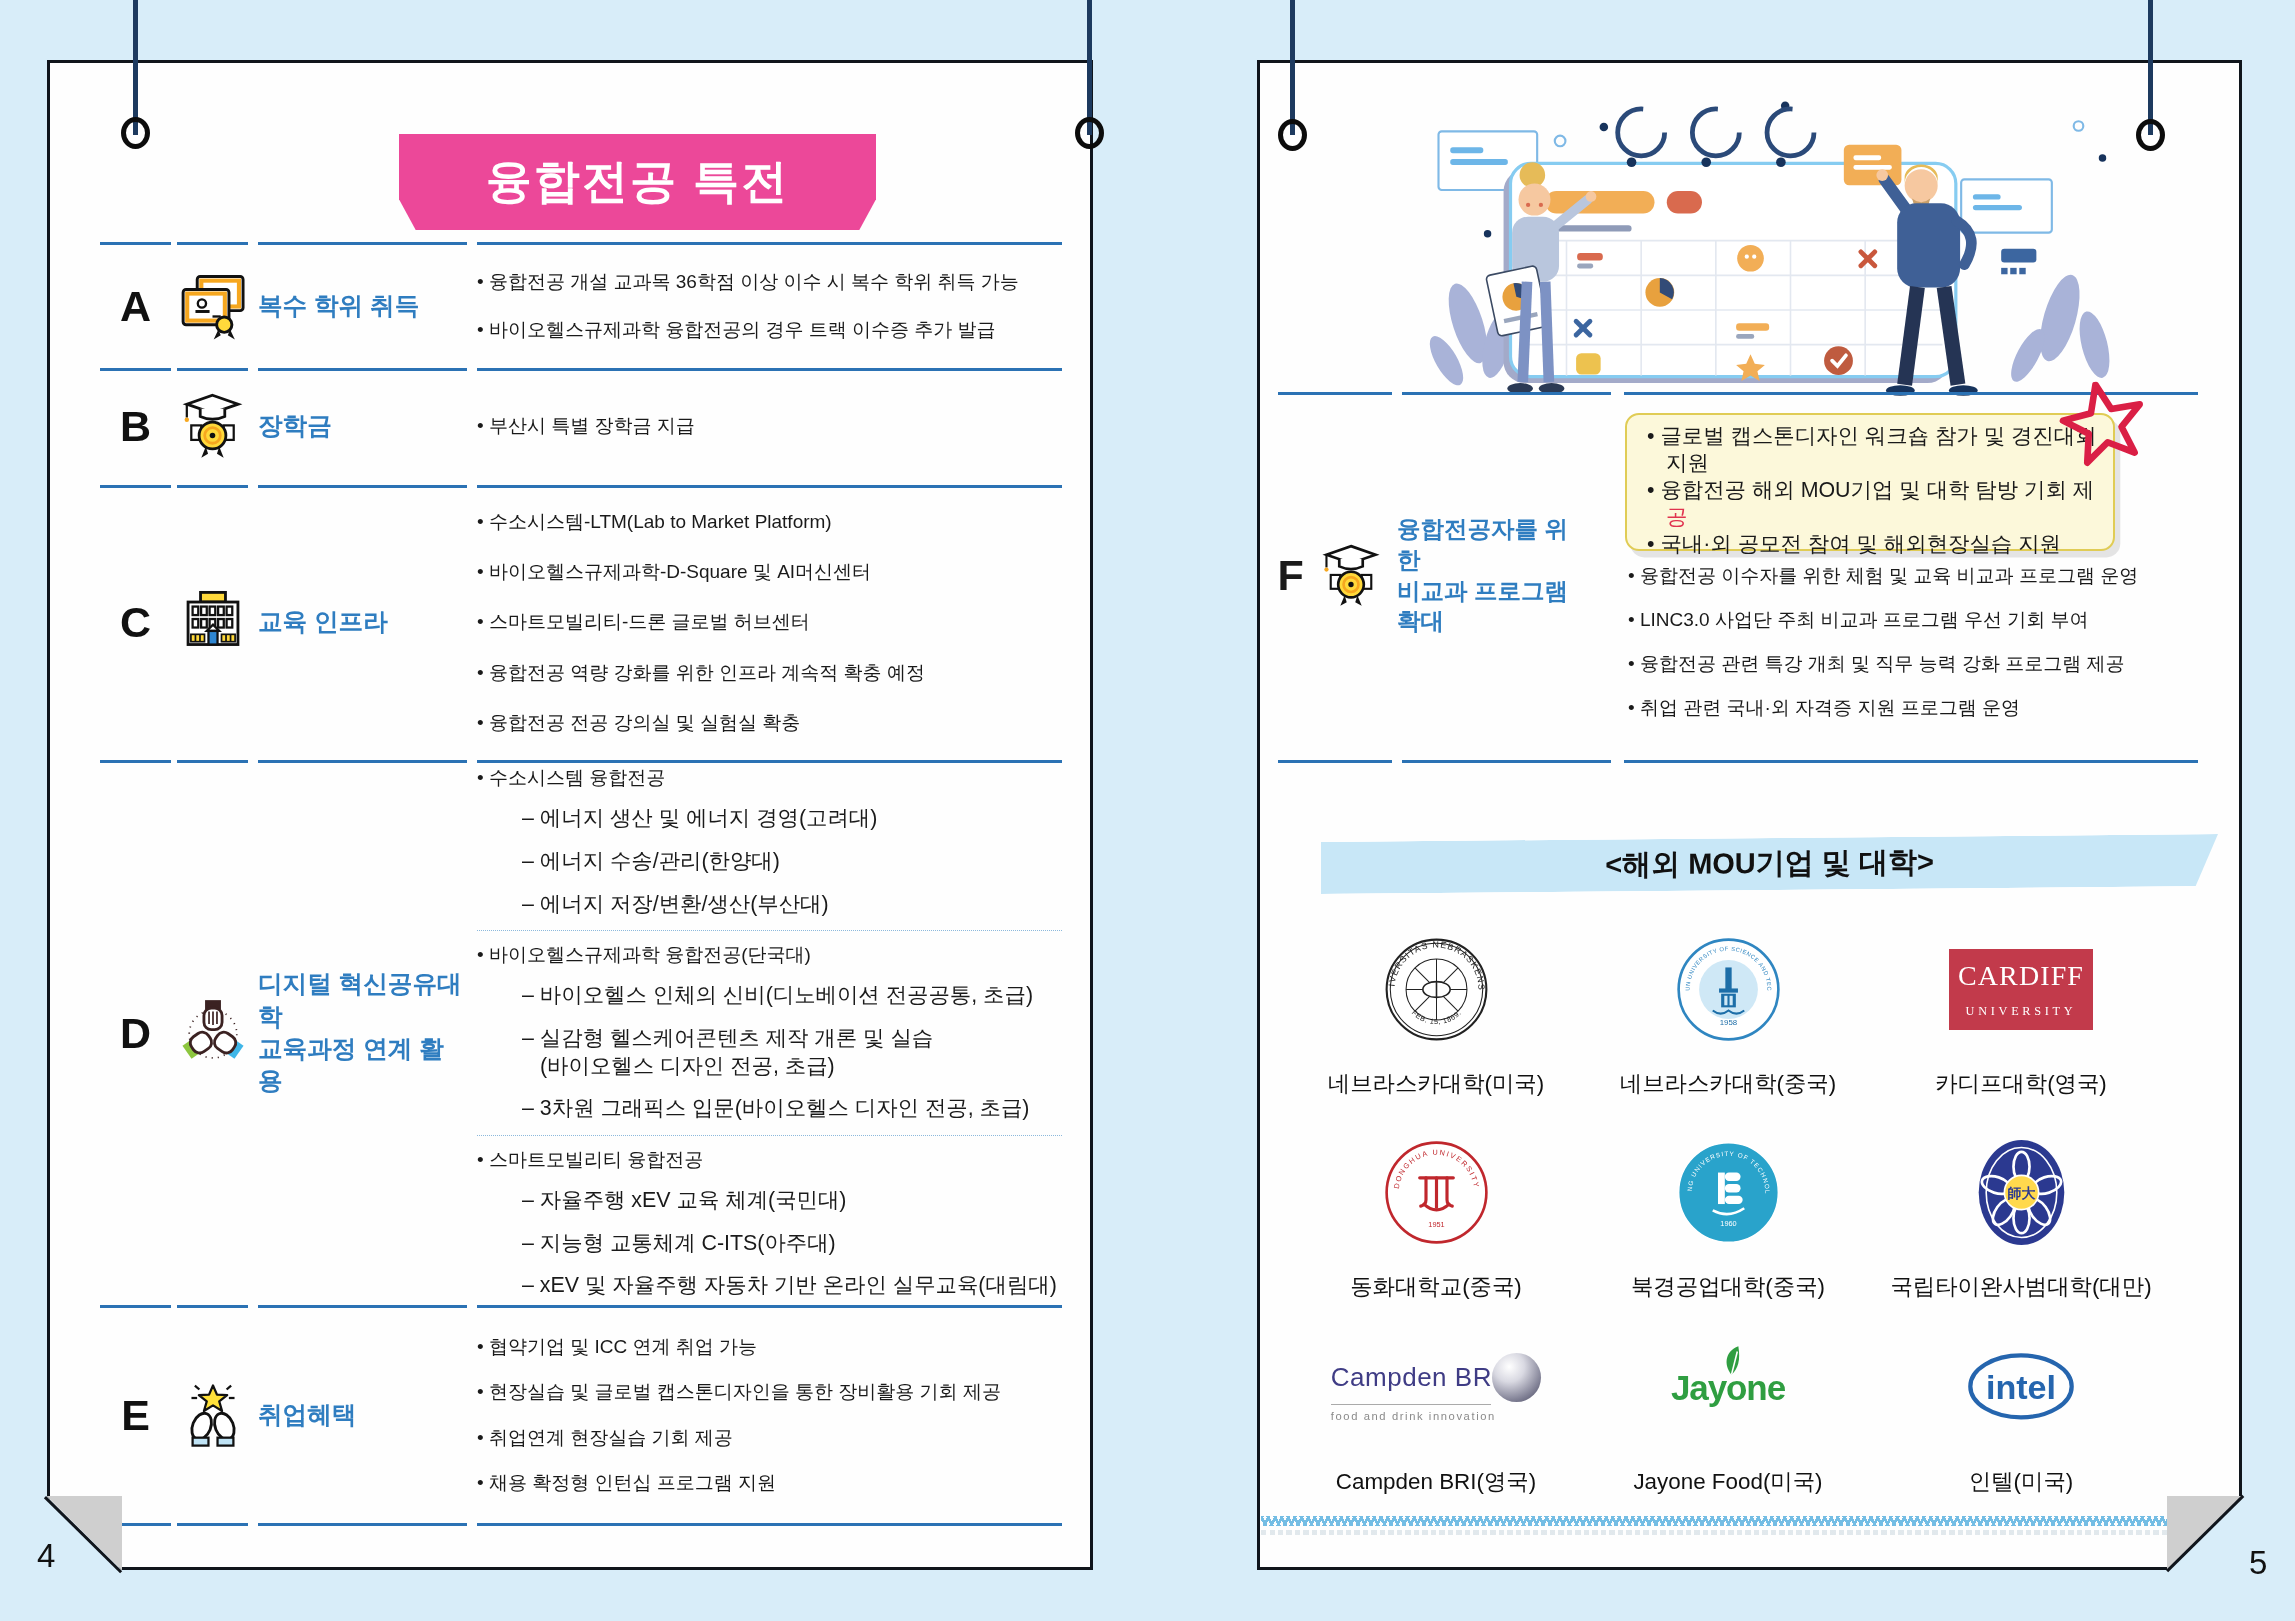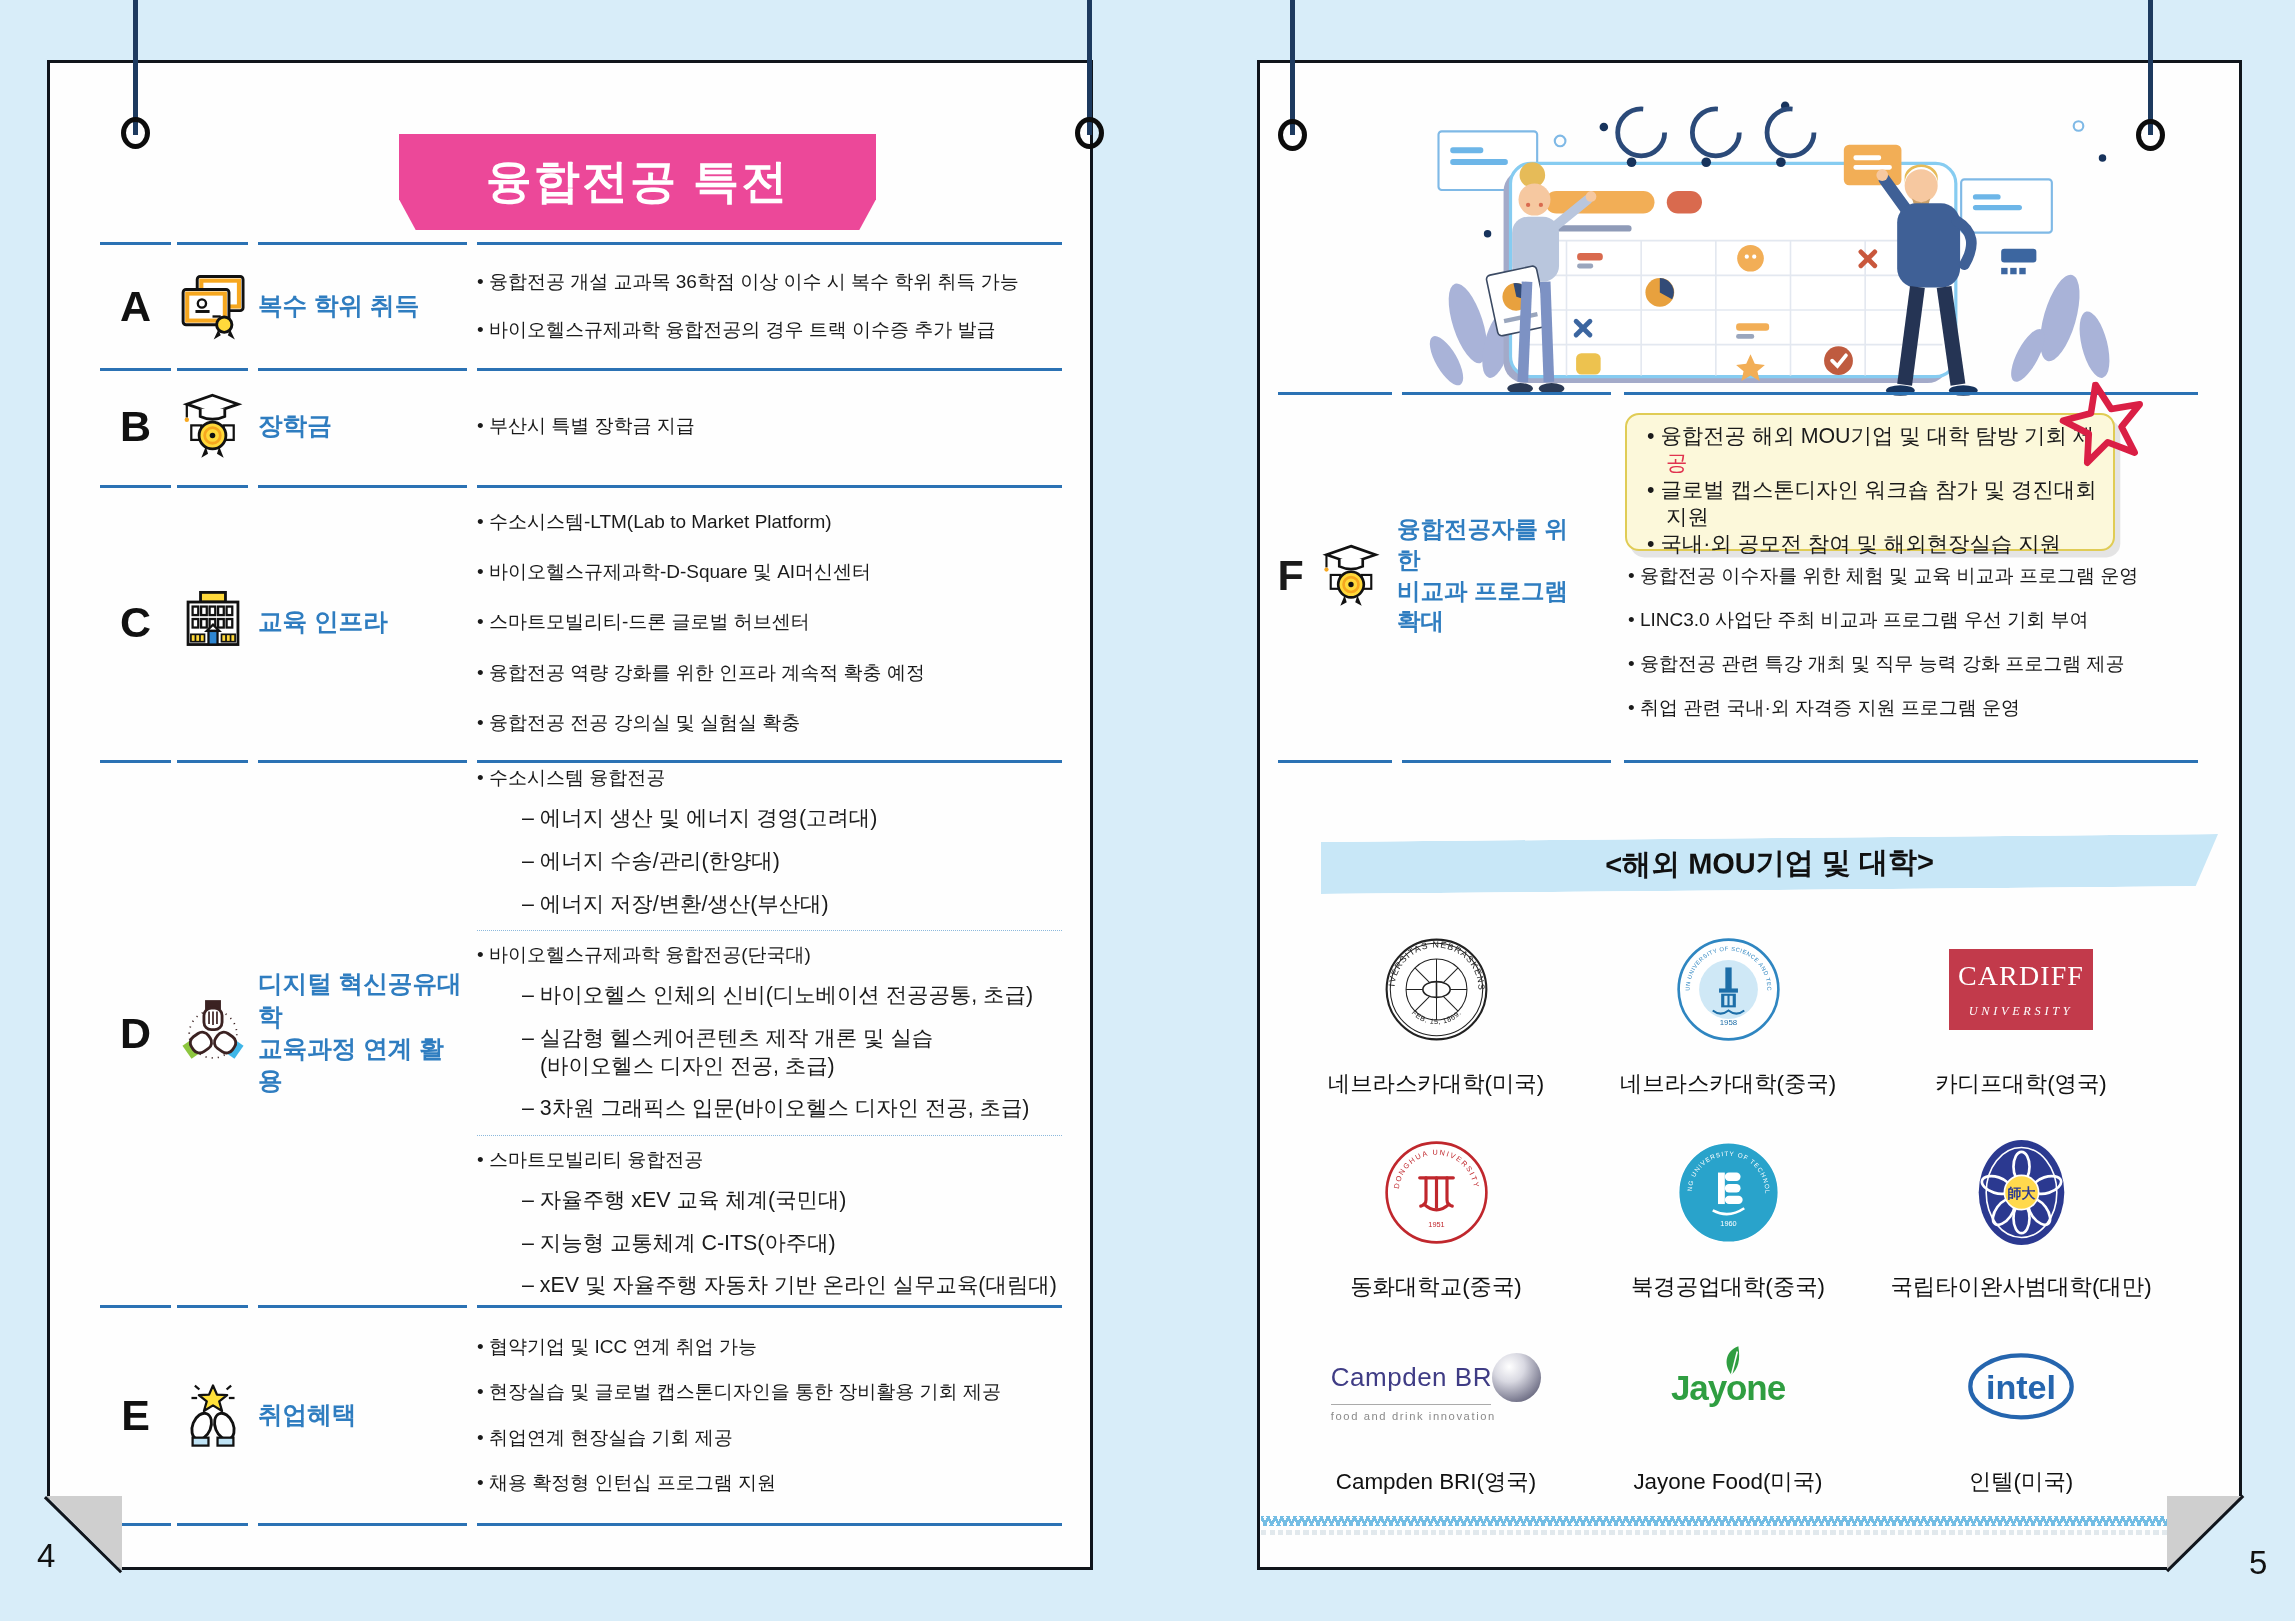--- a/index.html
+++ b/index.html
@@ -70,21 +70,21 @@
       display:flex; align-items:center; justify-content:center; }
   .mou-banner span { font-size:29px; font-weight:bold; color:#111; }
 
   .lcell { position:absolute; width:278px; display:flex; flex-direction:column; align-items:center; }
   .lart { height:107px; display:flex; align-items:center; justify-content:center; }
   .llabel { margin-top:24.6px; font-size:22.4px; color:#111; }
 
   .cardiff-box { width:144px; height:81px; background:#c23a4b; color:#fff; display:flex; flex-direction:column;
       align-items:center; justify-content:center; font-family:"Liberation Serif", serif; }
   .cardiff-box .c1 { font-size:28px; letter-spacing:1.1px; }
-  .cardiff-box .c2 { font-size:12.3px; letter-spacing:3.7px; margin-top:12px;font-style:italic; }
+  .cardiff-box .c2 { font-size:12.3px; letter-spacing:3.7px; margin-top:12px; }
 
   .campden { display:flex; flex-direction:column; align-items:flex-start; }
   .campden-row { display:flex; align-items:center; }
   .campden-text { font-size:26px; color:#3f3c85; letter-spacing:0.5px; }
   .sphere { width:49px; height:49px; border-radius:50%; margin-left:-7.5px;
       background:radial-gradient(circle at 35% 28%, #ffffff 0%, #d9d9e2 32%, #7d7d92 72%, #42425a 100%); }
   .campden-line { width:160px; height:1.1px; background:#aaa; margin-top:2.1px; }
   .campden-tag { font-size:11.2px; color:#8a8a8a; letter-spacing:1.6px; margin-top:4.3px; }
 
   .jayone { position:relative; }
@@ -473,22 +473,22 @@
         <polygon points="48,96 40,116 52,109" fill="#111"></polygon>
         <polygon points="72,96 80,116 68,109" fill="#111"></polygon>
       </svg>
     </div>
     <div class="f-label">융합전공자를 위한
 비교과 프로그램
 확대</div>
   </div>
 
   <div class="f-box">
+    <div class="bullet"><span>글로벌 캡스톤디자인 워크숍 참가 및 경진대회 지원</span><span class="red"></span></div>
     <div class="bullet"><span>융합전공 해외 MOU기업 및 대학 탐방 기회 제</span><span class="red">공</span></div>
-    <div class="bullet"><span>글로벌 캡스톤디자인 워크숍 참가 및 경진대회 지원</span><span class="red"></span></div>
     <div class="bullet"><span>국내·외 공모전 참여 및 해외현장실습 지원</span><span class="red"></span></div>
   </div>
 
   <svg class="f-star" viewBox="0 0 160 160" aria-hidden="true">
     <polygon points="80,5 98.8,54.1 151.3,56.8 110.4,89.9 124.1,140.7 80,112 35.9,140.7 49.6,89.9 8.7,56.8 61.2,54.1" fill="none" stroke="#da1f45" stroke-width="12" stroke-linejoin="round"></polygon>
   </svg>
 
   <div class="f-bullets">
     <div class="bullet">융합전공 이수자를 위한 체험 및 교육 비교과 프로그램 운영</div>
     <div class="bullet">LINC3.0 사업단 주최 비교과 프로그램 우선 기회 부여</div>

